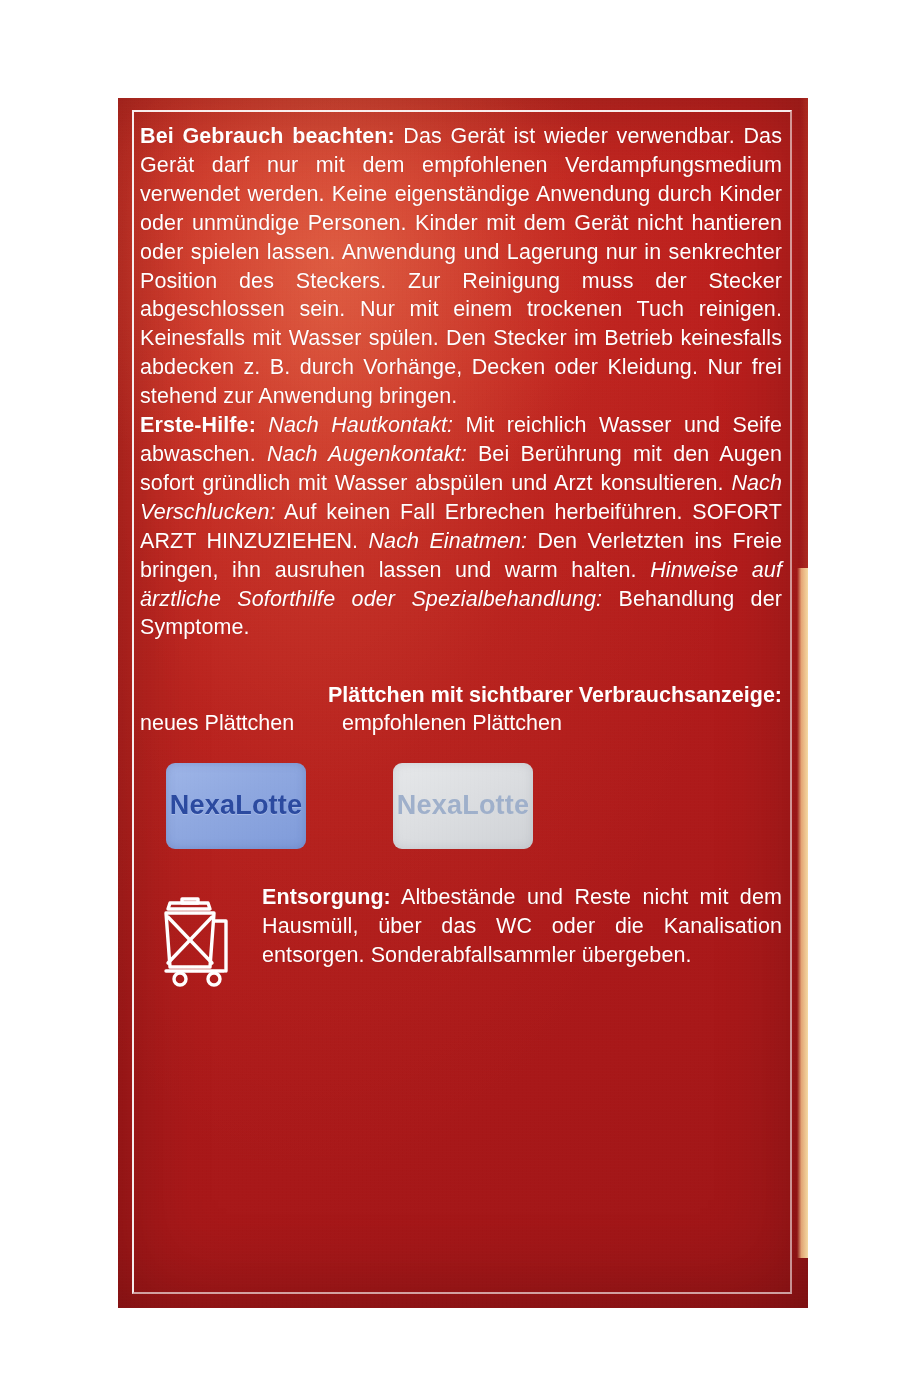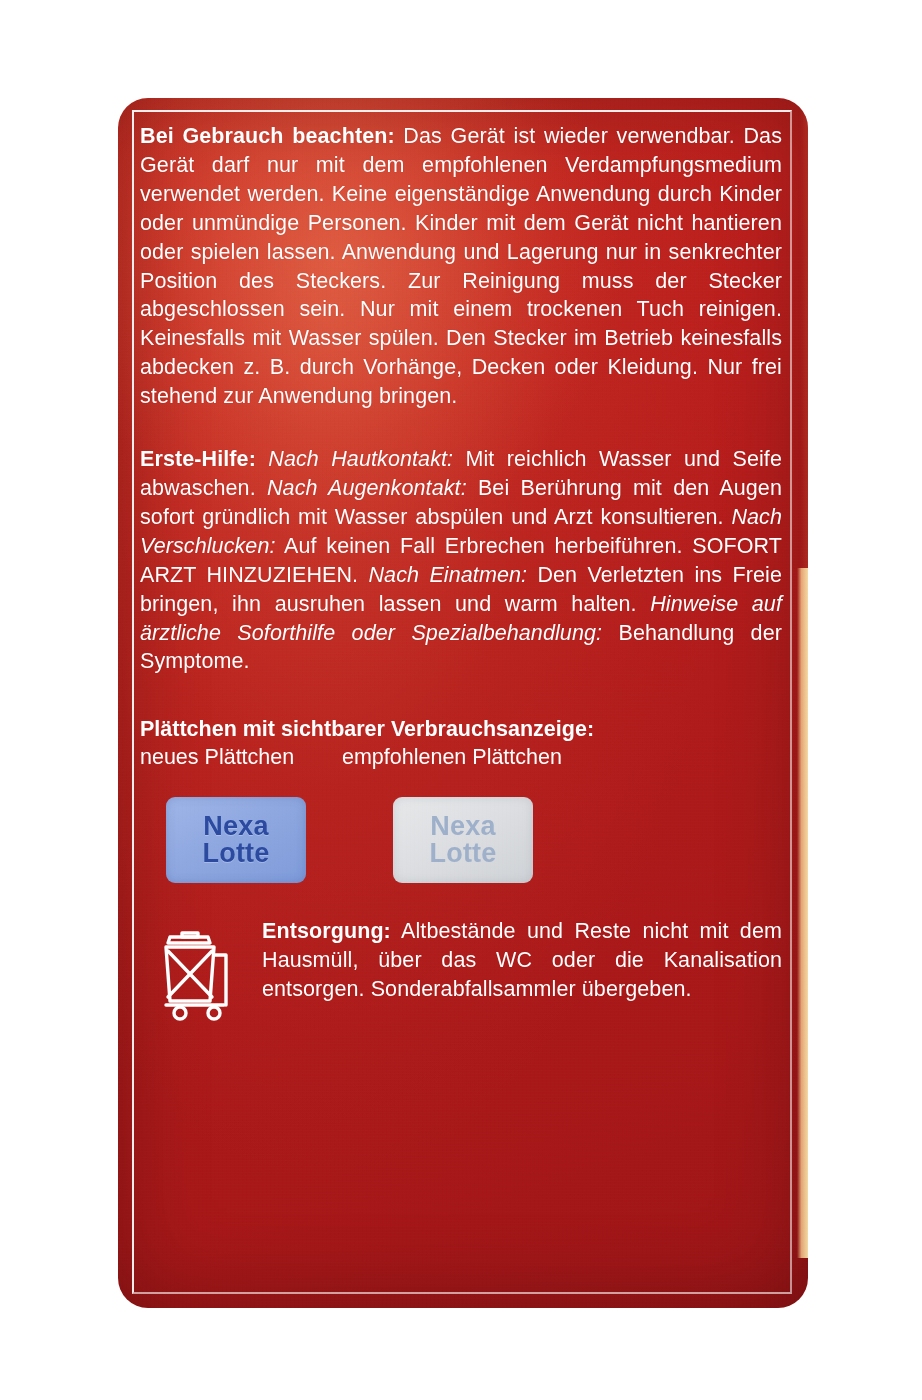--- a/index.html
+++ b/index.html
@@ -20,21 +20,20 @@
     position: absolute;
     left: 118px;
     top: 98px;
     width: 690px;
     height: 1210px;
     background:
       radial-gradient(ellipse at 30% 18%, rgba(255,140,90,0.30) 0%, rgba(255,120,70,0.08) 34%, rgba(0,0,0,0) 62%),
       linear-gradient(160deg, #c2231f 0%, #bb1f1d 28%, #b01b1b 55%, #a81819 78%, #9d1517 100%);
     box-shadow: inset 0 0 90px rgba(0,0,0,0.28);
     overflow: hidden;
-    border-radius: 30px;
   }
 
   
   #sheen {
     position: absolute;
     left: -60px;
     top: -120px;
     width: 560px;
     height: 560px;
     background: radial-gradient(ellipse at center, rgba(255,160,110,0.30) 0%, rgba(255,140,90,0.10) 45%, rgba(255,120,70,0) 72%);
@@ -92,30 +91,31 @@
     margin: 0 0 0 0;
   }
   .para b, .lead {
     font-weight: bold;
   }
   .para i, .ital {
     font-style: italic;
   }
 
   #p-usage { margin-top: 8px; }
-  #p-firstaid { margin-top: 34px; }
+  #p-firstaid { }
   #p-storage { margin-top: 26px; }
 
   
   #plates-section { margin-top: 40px; }
   #plates-heading {
     font-size: 21.5px;
     font-weight: bold;
     line-height: 1.3;
     color: #ffffff;
+    text-align: right;
   }
   #plates-labels {
     position: relative;
     height: 30px;
     margin-top: 1px;
     font-size: 21.5px;
     color: #ffffff;
   }
   #label-new {
     position: absolute;
@@ -132,21 +132,21 @@
     position: relative;
     height: 92px;
     margin-top: 22px;
   }
   .plate {
     position: absolute;
     width: 140px;
     height: 86px;
     border-radius: 9px;
     display: flex;
-    flex-direction: column;
+    flex-direction: row;
     align-items: center;
     justify-content: center;
     font-weight: bold;
     line-height: 1.02;
     letter-spacing: 0.2px;
   }
   #plate-new {
     left: 26px;
     background: linear-gradient(150deg, #9fb6e8 0%, #8fa8e0 45%, #7f9bda 100%);
     box-shadow: inset 0 0 10px rgba(50,70,140,0.25);

